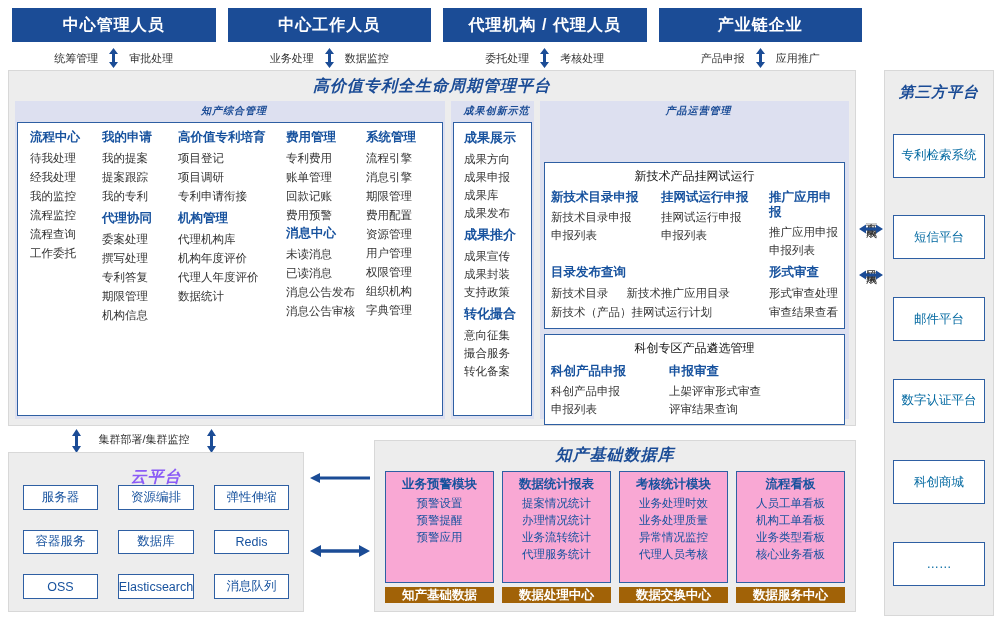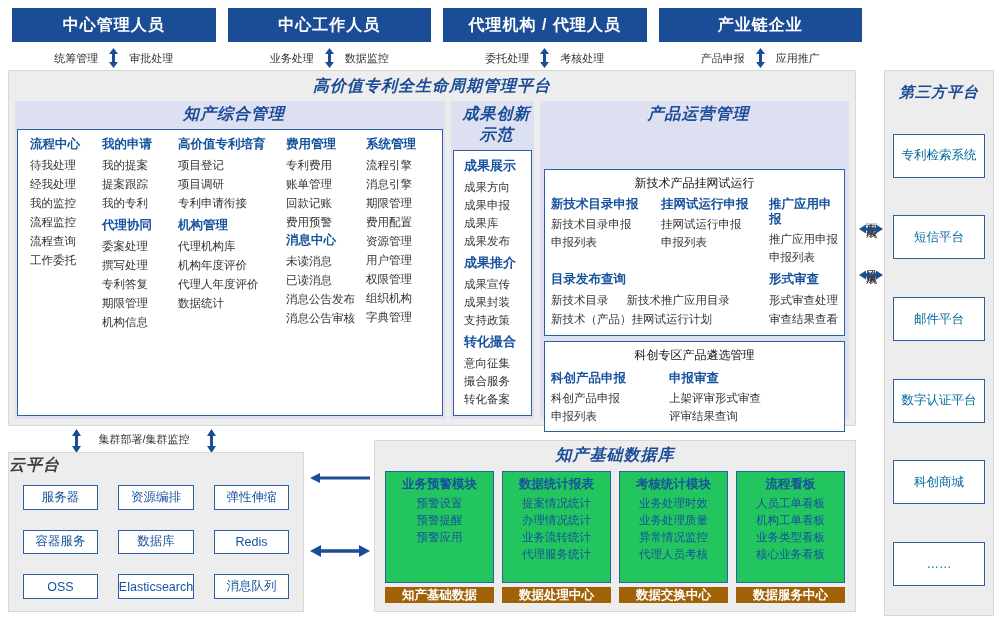--- a/index.html
+++ b/index.html
@@ -25,21 +25,21 @@
 
   
   .platform { position:absolute; left:8px; top:70px; width:848px; height:356px;
               background:#EDEDED; border:1px solid #d8d8d8; }
   .platform-title { text-align:center; font-size:16px; font-weight:bold;
                     font-style:italic; color:#1B4C96; padding-top:5px;
                     letter-spacing:1px; }
   .panels { position:absolute; left:6px; top:30px; right:6px; bottom:6px;
             display:flex; gap:6px; }
   .panel { background:#DDE0F0; display:flex; flex-direction:column; }
-  .panel-title { text-align:center; font-size:16px; font-weight:bold;
+  .panel-title { text-align:center; font-size:10px; font-weight:bold;
                  font-style:italic; color:#1B4C96; padding:3px 0 4px;
                  letter-spacing:1px;margin-left:8px; }
   .panel-body { flex:1; background:#fff; border:1.5px solid #2E5FA3;
                 margin:0 2px 3px; padding:6px 4px; }
 
   .p-zhichan { width:430px; }
   .p-chengguo { width:104px; }
   .p-chanpin { flex:1;gap:40px; }
 
   
@@ -96,22 +96,22 @@
                 font-size:12.5px; color:#0369a1; }
 
   
   .cluster { position:absolute; left:14px; top:426px; width:260px; height:26px;
              display:flex; align-items:center; justify-content:center; gap:16px; }
   .cluster-label { font-size:11px; color:#333; }
 
   
   .cloud { position:absolute; left:8px; top:452px; width:296px; height:160px;
            background:#EDEDED; border:1px solid #d8d8d8; }
-  .cloud-title { font-size:16px; font-weight:bold;
-                 font-style:italic; color:#404040; padding-top:2px;
+  .cloud-title { text-align:center; font-size:16px; font-weight:bold;
+                 font-style:italic; color:#8b5cf6; padding-top:14px;
                  letter-spacing:1px; }
   .cloud-grid { position:absolute; left:14px; right:14px; top:32px; bottom:12px;
                 display:grid; grid-template-columns:repeat(3,1fr);
                 grid-template-rows:repeat(3,1fr); gap:20px; }
   .cloud-cell { background:#fff; border:1.5px solid #2E5FA3;
                 display:flex; align-items:center; justify-content:center;
                 font-size:12.5px; color:#17529E; }
 
   
   .midarrows { position:absolute; left:306px; top:452px; width:66px; height:160px; }
@@ -120,21 +120,21 @@
 
   
   .kdb { position:absolute; left:374px; top:440px; width:482px; height:172px;
          background:#EDEDED; border:1px solid #d8d8d8; }
   .kdb-title { text-align:center; font-size:16px; font-weight:bold;
                font-style:italic; color:#1B4C96; padding-top:4px;
                letter-spacing:1px; }
   .kdb-cols { position:absolute; left:10px; right:10px; top:30px; bottom:8px;
               display:flex; gap:8px; }
   .kdb-col { flex:1; display:flex; flex-direction:column; }
-  .kdb-box { flex:1; background:#22c55e; border:1.5px solid #2E5FA3;
+  .kdb-box { flex:1; background:#f9a8d4; border:1.5px solid #2E5FA3;
              padding:4px 2px; text-align:center; }
   .kdb-h { font-size:12.5px; font-weight:bold; color:#17529E; margin-bottom:2px; }
   .kdb-i { font-size:11.5px; color:#17529E; line-height:17px; }
   .kdb-foot { height:16px; margin-top:4px; background:#a16207; color:#fff;
               display:flex; align-items:center; justify-content:center;
               font-size:12.5px; font-weight:bold; }
 </style>
 </head>
 <body>
 

